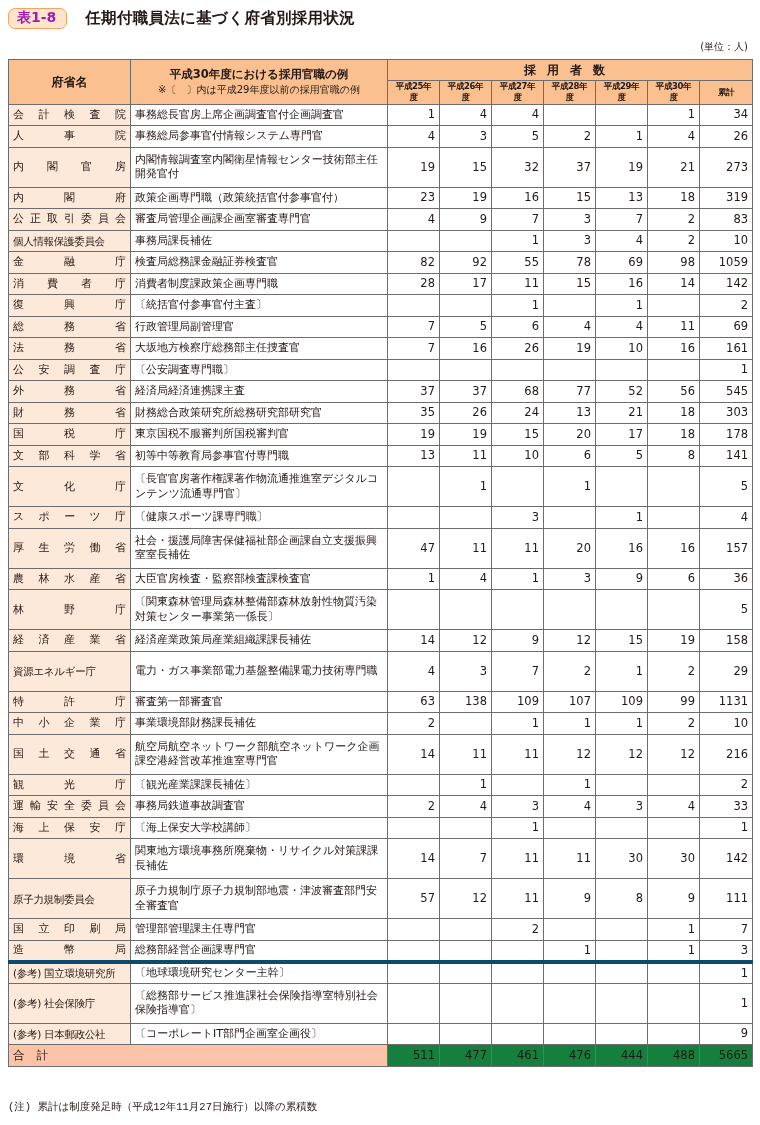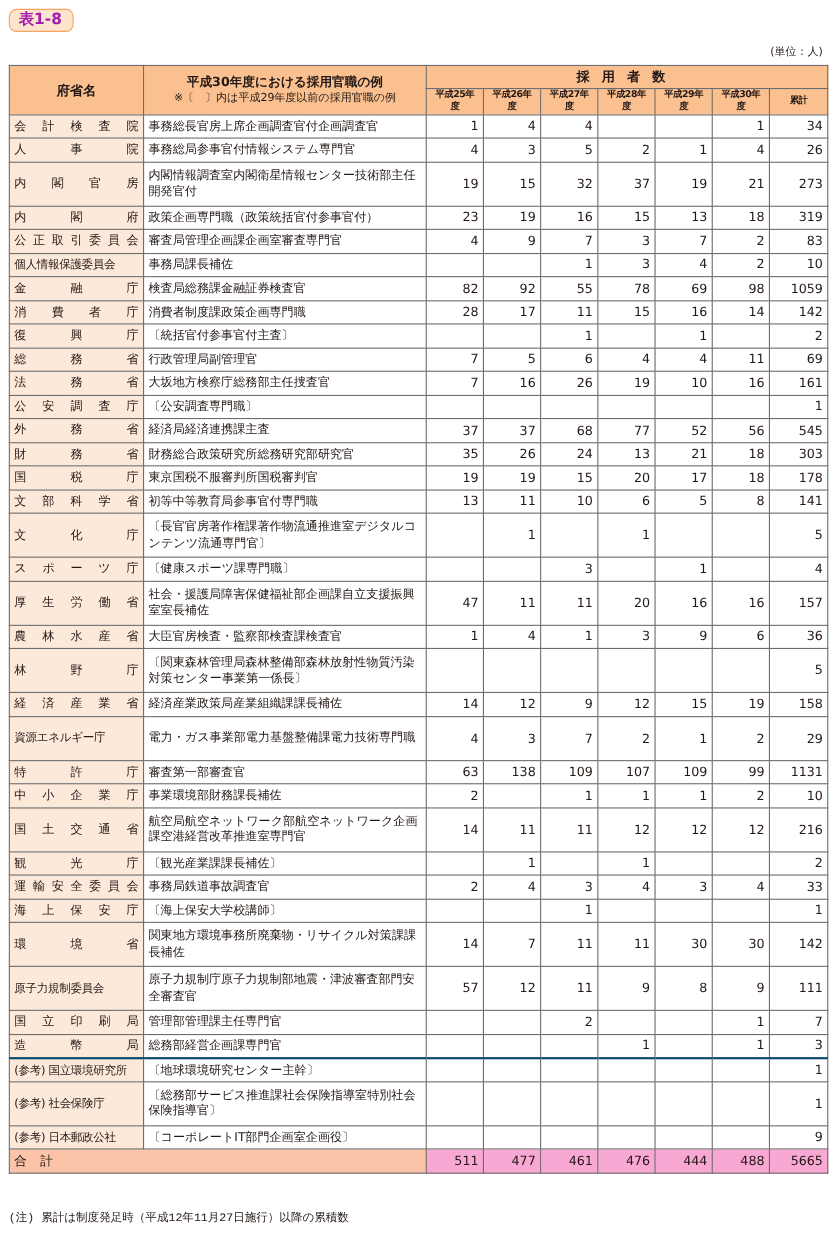--- a/index.html
+++ b/index.html
@@ -34,32 +34,33 @@
 
   td.dept { background: #fde9d9; font-size: 11px; padding: 0 4px 0 4px; white-space: nowrap; }
   td.dept.spread { text-align: justify; text-align-last: justify; letter-spacing: 0; }
   td.dept.compact { text-align: left; font-size: 10.5px; letter-spacing: -0.3px; }
   td.ex { font-size: 11px; padding: 1px 6px; color: #231815; }
   td.num { text-align: right; padding-right: 5px; font-size: 11.5px; font-family: "DejaVu Sans", sans-serif; }
 
   tr.single td { height: 21.5px; }
   tr.double td { height: 40px; }
 
-  tr.ref-first td { border-top: 2px solid #0c4a6e; }
-
-  tr.total td { height: 22px; background: #f9a8d4; }
+  tr.ref-first td { border-top: 4px solid #0c4a6e; }
+
+  tr.total td { height: 22px; background: #15803d; }
   tr.total td.total-label { background: #fbc4a8; text-align: left; letter-spacing: 12px; font-size: 11.5px; }
 
   .note { position: absolute; left: 8px; top: 1100px; font-size: 10.5px; color: #231815; font-family: Liberation Mono, monospace; }
 </style>
 </head>
 <body>
 
 <div class="title-row">
   <span class="badge">表1-8</span>
+  <span class="title">任期付職員法に基づく府省別採用状況</span>
 </div>
 <div class="unit">(単位：人)</div>
 
 <table class="main">
   <colgroup>
     <col style="width:122px">
     <col style="width:257px">
     <col style="width:52px">
       <col style="width:52px">
       <col style="width:52px">

